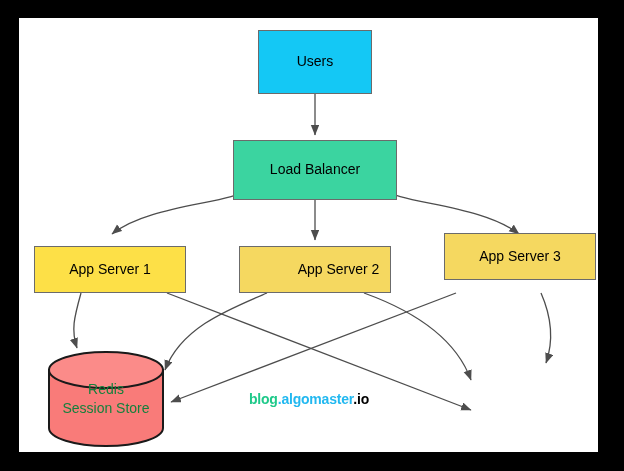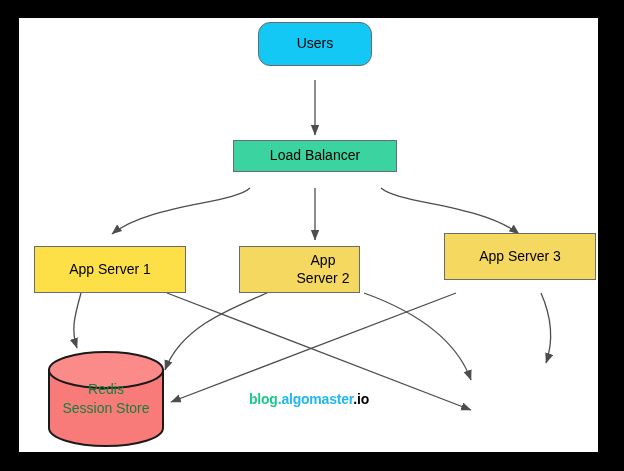--- a/index.html
+++ b/index.html
@@ -41,38 +41,37 @@
     line-height: 1.25;
     border: 1.4px solid #6b6b6b;
     z-index: 3;
   }
   .node-label {
     display: block;
     padding: 0 4px;
   }
 
   #node-users {
-    left: 239px; top: 4px;
-    width: 114px; height: 44px;
+    left: 239px; top: 12px;
+    width: 114px; height: 64px;
     background: #14C8F5;
-    border-radius: 12px;
   }
   #node-lb {
     left: 214px; top: 122px;
-    width: 164px; height: 32px;
+    width: 164px; height: 60px;
     background: #3BD4A0;
   }
   #node-app1 {
     left: 15px; top: 228px;
     width: 152px; height: 47px;
     background: #fde047;
   }
   #node-app2 {
     left: 220px; top: 228px;
-    width: 121px; height: 47px;
+    width: 152px; height: 47px;
     background: #F5D860;
     padding-left: 47px;
   }
   #node-app3 {
     left: 425px; top: 215px;
     width: 152px; height: 47px;
     background: #F5D860;
   }
 
   .cyl {

